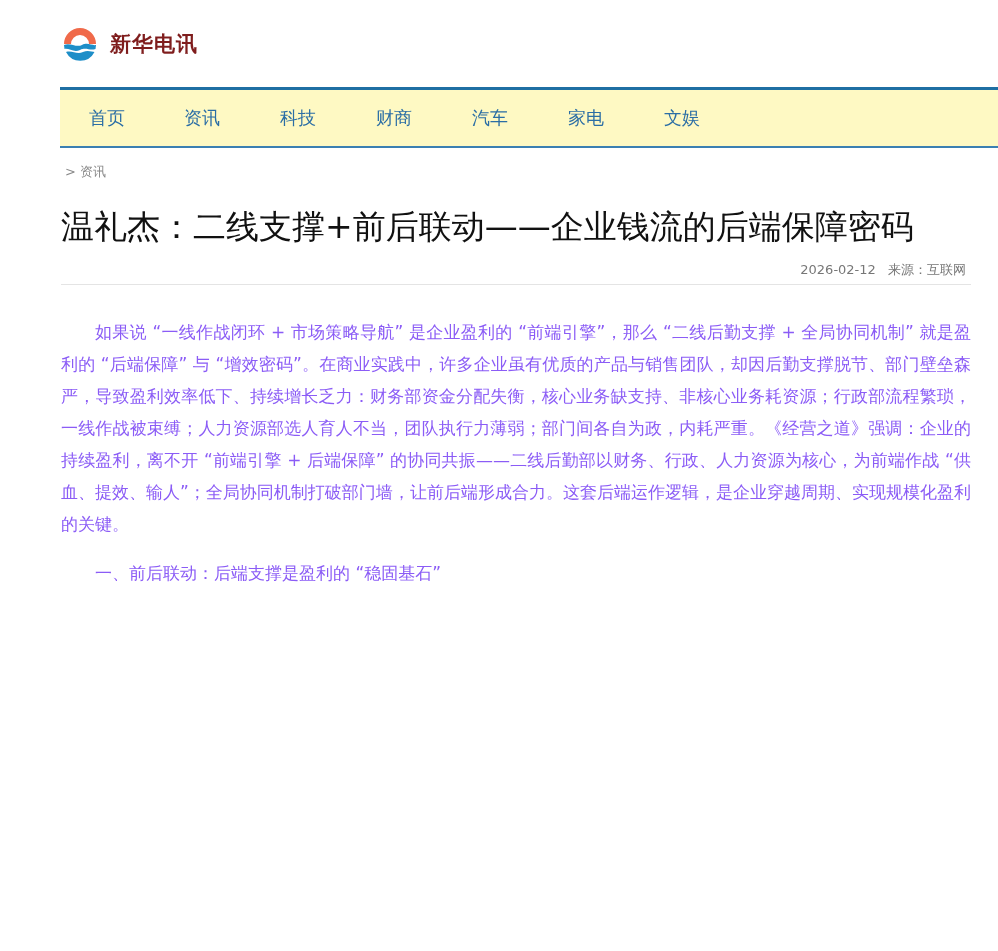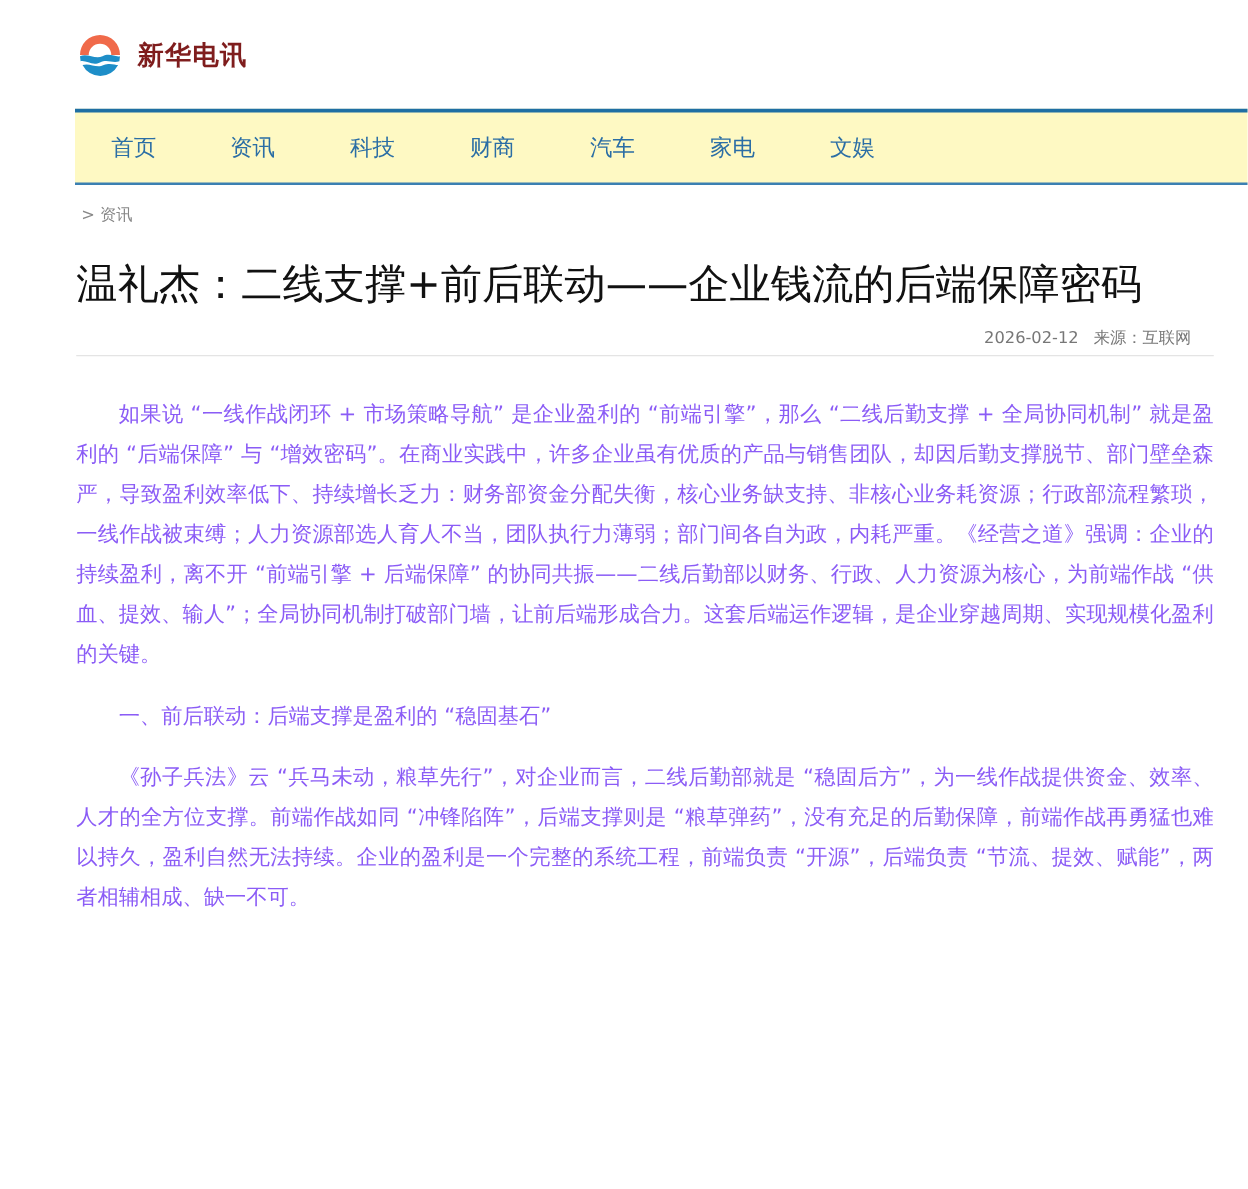--- a/index.html
+++ b/index.html
@@ -8,21 +8,21 @@
   .header { position: absolute; left: 60px; top: 20px; height: 48px; display: flex; align-items: center; }
   .logo-mark { width: 40px; height: 40px; position: relative; }
   .logo-text { margin-left: 10px; font-size: 21px; font-weight: bold; color: #7f1d1d; letter-spacing: 1px; }
   .nav { position: absolute; left: 60px; top: 87px; width: 938px; height: 56px;
          background: #fef9c3; border-top: 3px solid #1f6fa3; border-bottom: 2px solid #3b80b2;
          display: flex; align-items: center; }
   .nav-item { font-size: 18px; color: #2b6ea5; width: 96px; text-align: left; padding-left: 28px; box-sizing: border-box; cursor: pointer; }
   .nav-item:first-child { padding-left: 29px; }
   .breadcrumb { position: absolute; left: 65px; top: 163px; font-size: 13px; color: #888; }
   .title { position: absolute; left: 61px; top: 205px; font-size: 33px; color: #111; margin: 0; font-weight: normal; letter-spacing: 0px; white-space: nowrap; }
-  .meta { position: absolute; right: 45px; top: 261px; font-size: 13px; color: #777; }
+  .meta { position: absolute; right: 32px; top: 261px; font-size: 13px; color: #777; }
   .meta span + span { margin-left: 8px; }
   .divider { position: absolute; left: 61px; top: 284px; width: 910px; height: 1px; background: #e4e4e4; }
   .article { position: absolute; left: 61px; top: 316px; width: 910px; font-size: 17px; line-height: 32px; color: #8b5cf6; }
   .article p { margin: 0 0 17px 0; text-indent: 34px; text-align: justify; }
 </style>
 </head>
 <body>
 
 <div class="header">
   <div class="logo-mark">
@@ -54,14 +54,13 @@
 <div class="meta">
   <span>2026-02-12</span>
   <span>来源：互联网</span>
 </div>
 
 <div class="divider"></div>
 
 <div class="article">
   <p>如果说 “一线作战闭环 + 市场策略导航” 是企业盈利的 “前端引擎”，那么 “二线后勤支撑 + 全局协同机制” 就是盈利的 “后端保障” 与 “增效密码”。在商业实践中，许多企业虽有优质的产品与销售团队，却因后勤支撑脱节、部门壁垒森严，导致盈利效率低下、持续增长乏力：财务部资金分配失衡，核心业务缺支持、非核心业务耗资源；行政部流程繁琐，一线作战被束缚；人力资源部选人育人不当，团队执行力薄弱；部门间各自为政，内耗严重。《经营之道》强调：企业的持续盈利，离不开 “前端引擎 + 后端保障” 的协同共振——二线后勤部以财务、行政、人力资源为核心，为前端作战 “供血、提效、输人”；全局协同机制打破部门墙，让前后端形成合力。这套后端运作逻辑，是企业穿越周期、实现规模化盈利的关键。</p>
   <p>一、前后联动：后端支撑是盈利的 “稳固基石”</p>
-  <p>《孙子兵法》云 “兵马未动，粮草先行”，对企业而言，二线后勤部就是 “稳固后方”，为一线作战提供资金、效率、人才的全方位支撑。前端作战如同 “冲锋陷阵”，后端支撑则是 “粮草弹药”，没有充足的后勤保障，前端作战再勇猛也难以持久，盈利自然无法持续。企业的盈利是一个完整的系统工程，前端负责 “开源”，后端负责 “节流、提效、赋能”，两者相辅相成、缺一不可。</p>
 </div>
 
 </body></html>

